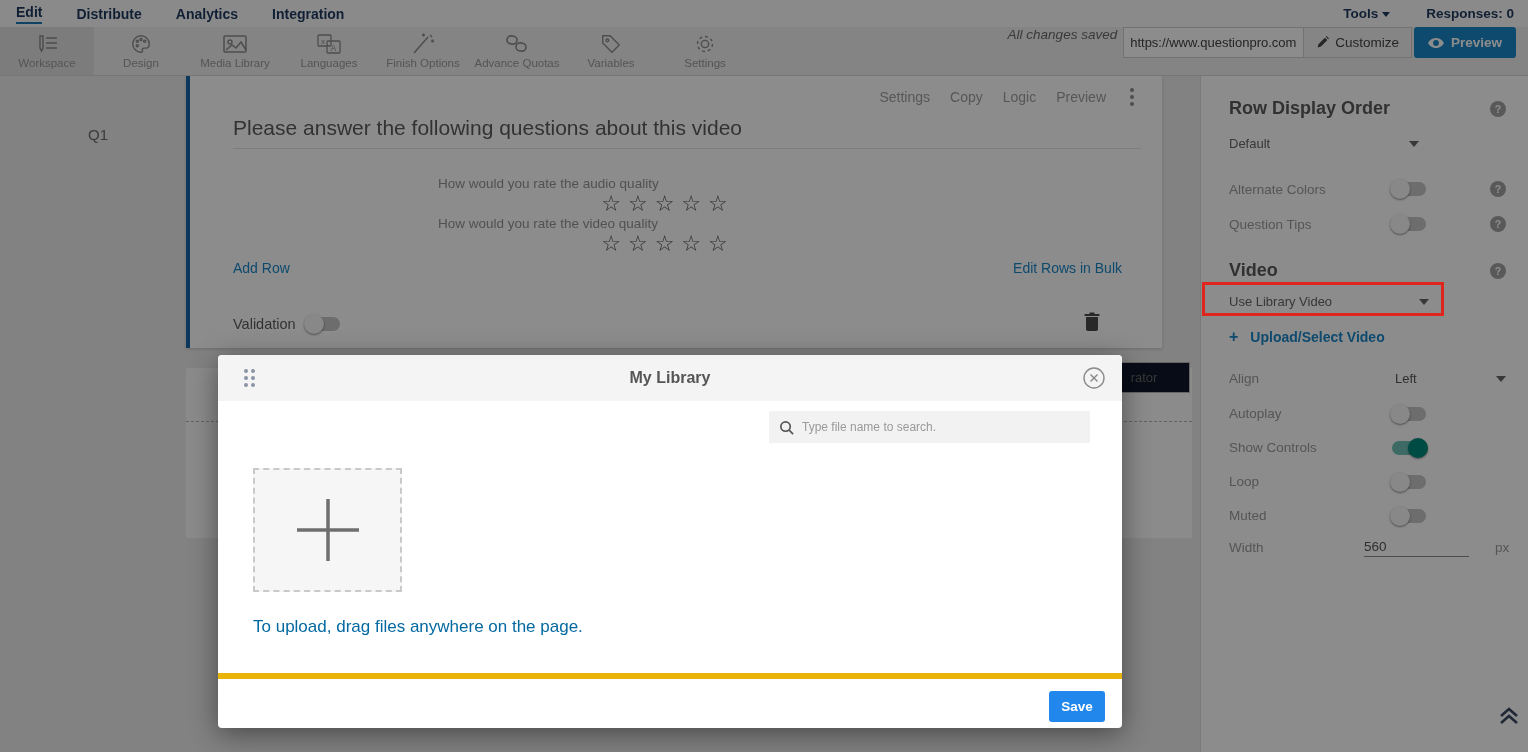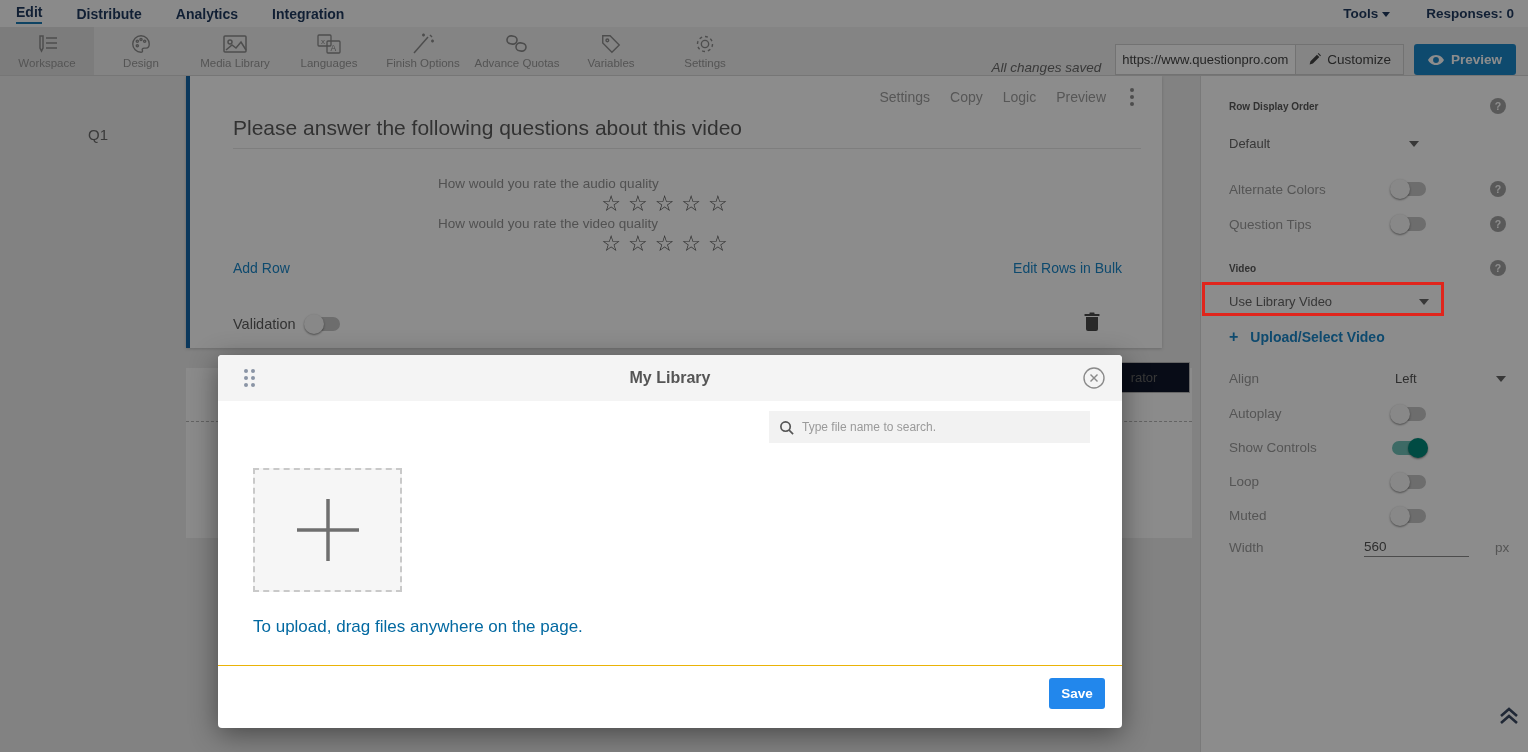--- a/index.html
+++ b/index.html
@@ -18,21 +18,21 @@
     border-right:4px solid transparent; border-top:5px solid #1f3a5f; margin-left:4px; vertical-align:middle; }
 
   
   .toolbar { position:absolute; left:0; top:27px; width:1528px; height:49px; background:#f0f0f0;
     border-bottom:1px solid #d8d8d8; display:flex; align-items:stretch; z-index:1; }
   .tool-tile { width:94px; display:flex; flex-direction:column; align-items:center;
     justify-content:center; gap:2px; cursor:pointer; }
   .tool-tile.selected { background:#e2e2e2; }
   .tool-tile svg { stroke:#8d8d8d; }
   .tool-label { font-size:11.5px; color:#9a9a9a; white-space:nowrap; }
-  .toolbar-right { margin-left:auto; display:flex; align-items:flex-end; gap:10px; padding-right:12px; }
+  .toolbar-right { margin-left:auto; display:flex; align-items:flex-start; gap:2px; padding-right:12px; }
   .saved-status { font-style:italic; font-size:13.5px; color:#6a6a6a; margin-right:4px; }
   .url-group { display:flex; align-items:stretch; height:31px; }
   .url-input { width:180px; border:1px solid #cfcfcf; background:#fff; font-size:13px; color:#444;
     padding:0 6px; border-right:none; font-family:"Liberation Sans",sans-serif; }
   .customize-btn { display:flex; align-items:center; gap:6px; padding:0 12px; border:1px solid #cfcfcf;
     background:#f3f3f3; font-size:13.5px; color:#444; cursor:pointer; }
   .preview-btn { display:flex; align-items:center; gap:7px; height:31px; padding:0 14px;
     background:#1b87c9; color:#fff; font-size:13.5px; font-weight:700; border:none; border-radius:3px; cursor:pointer; }
 
   
@@ -66,21 +66,21 @@
     cursor:pointer; flex:none; }
   .toggle .knob { position:absolute; top:-3px; left:-2px; width:20px; height:20px; border-radius:50%;
     background:#f7f7f7; box-shadow:0 1px 2px rgba(0,0,0,.45); }
   .toggle.on { background:#6fc2b8; }
   .toggle.on .knob { left:auto; right:-2px; background:#00897b; }
 
   
   .sidebar { position:absolute; left:1200px; top:76px; width:328px; height:676px; background:#ffffff;
     border-left:1px solid #dcdcdc; }
   .sb-row { position:absolute; left:28px; right:22px; display:flex; align-items:center; }
-  .sb-header { font-size:10px; font-weight:700; color:#5a5a5a; }
+  .sb-header { font-size:18px; font-weight:700; color:#5a5a5a; }
   .sb-label { font-size:13.5px; color:#9b9b9b; }
   .sb-value { font-size:13px; color:#666; }
   .help-icon { width:16px; height:16px; border-radius:50%; background:#a3a3a3; color:#fff;
     font-size:10.5px; font-weight:700; display:flex; align-items:center; justify-content:center;
     margin-left:auto; cursor:pointer; }
   .sb-caret { width:0; height:0; border-left:5px solid transparent; border-right:5px solid transparent;
     border-top:6px solid #666; cursor:pointer; }
   .toggle-col { position:absolute; left:163px; }
   .link-blue { color:#1b87c9; font-size:14px; font-weight:700; cursor:pointer; }
   .plus-blue { color:#1b87c9; font-weight:700; font-size:16px; margin-right:12px; }
@@ -108,22 +108,22 @@
   .drag-handle span { width:4px; height:4px; border-radius:50%; background:#8a94a5; }
   .modal-close { position:absolute; right:16px; top:11px; cursor:pointer; }
   .modal-search { position:absolute; left:551px; top:56px; width:321px; height:32px; background:#f2f2f2;
     display:flex; align-items:center; padding:0 10px; gap:8px; }
   .modal-search input { border:none; background:transparent; outline:none; flex:1; font-size:12px;
     color:#8b5cf6; font-family:"Liberation Sans",sans-serif; }
   .modal-search input::placeholder { color:#9a9a9a; }
   .upload-tile { position:absolute; left:35px; top:113px; width:149px; height:124px; background:#f6f6f6;
     border:2px dashed #c9c9c9; display:flex; align-items:center; justify-content:center; cursor:pointer; }
   .upload-hint { position:absolute; left:35px; top:262px; font-size:17px; color:#0369a1; }
-  .modal-footer { position:absolute; left:0; bottom:8px; width:100%; height:55px;
-    border-top:1px solid #eab308; }
+  .modal-footer { position:absolute; left:0; bottom:0; width:100%; height:55px;
+    border-top:6px solid #eab308; }
   .save-btn { position:absolute; right:17px; top:12px; width:56px; height:31px; background:#2287ec;
     color:#fff; font-size:13.5px; font-weight:700; border:none; border-radius:3px; cursor:pointer; }
 </style>
 </head>
 <body>
 
 <div class="topnav">
   <div class="topnav-item active">Edit</div>
   <div class="topnav-item">Distribute</div>
   <div class="topnav-item">Analytics</div>

